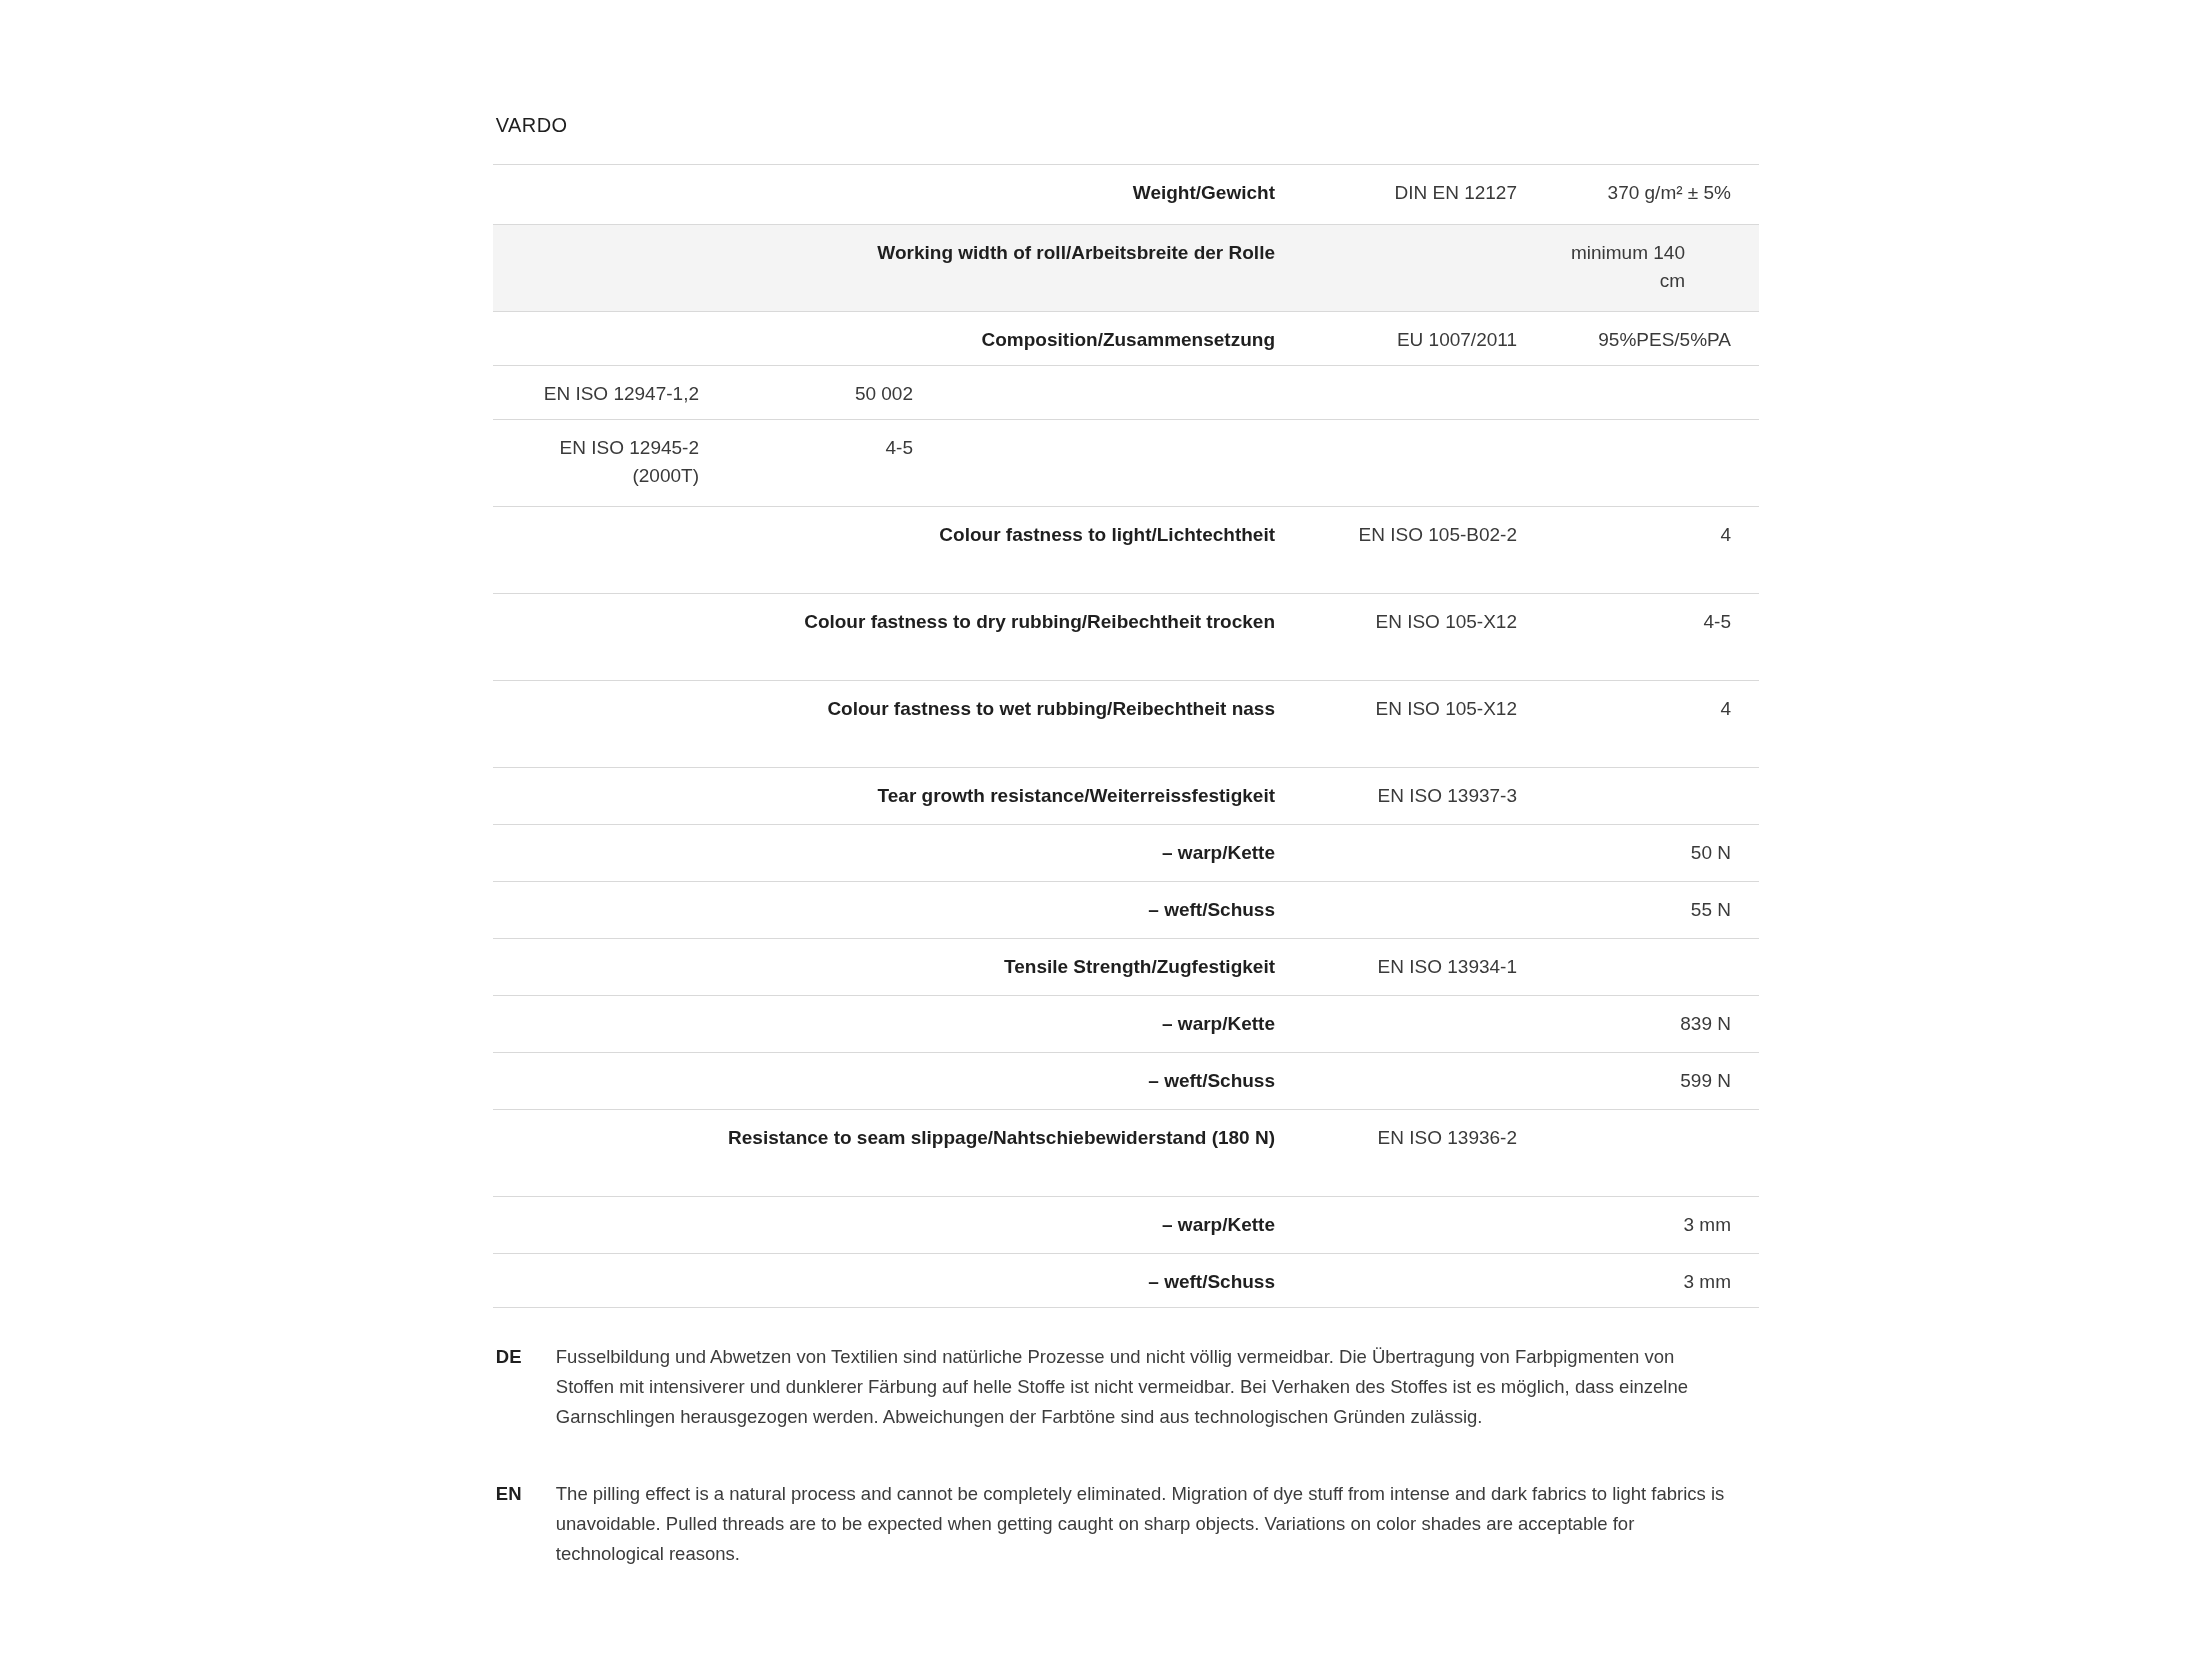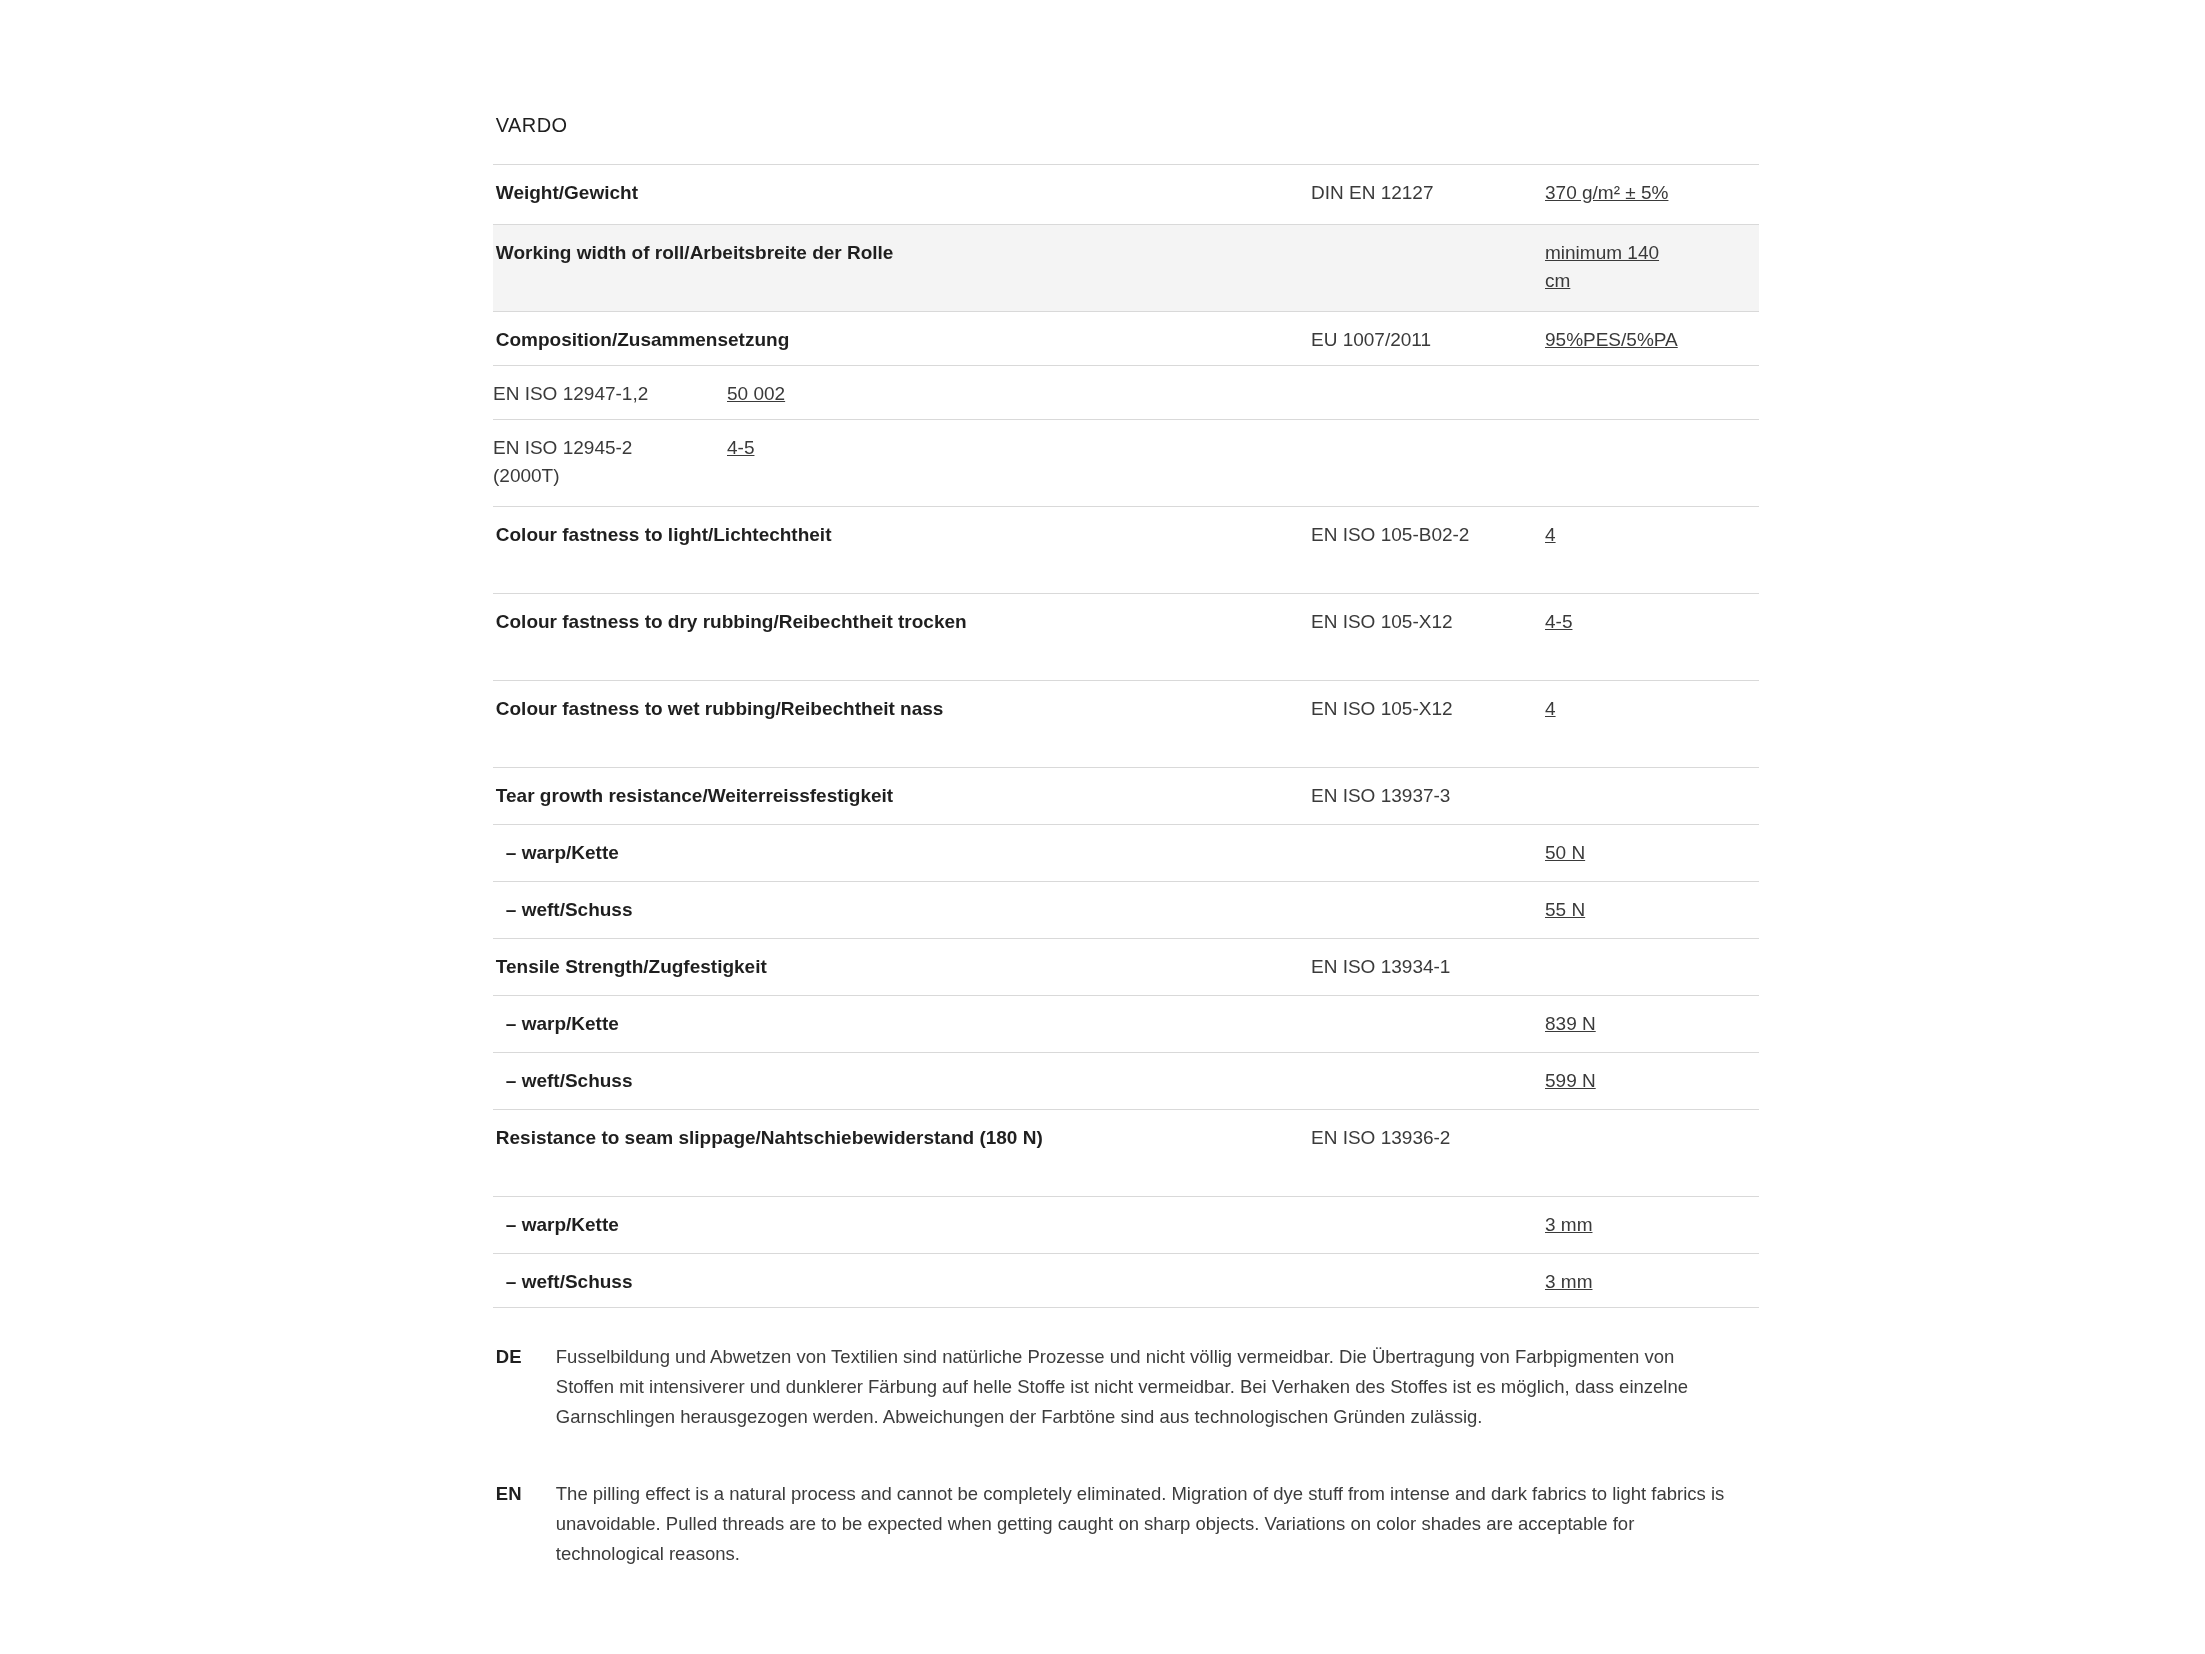--- a/index.html
+++ b/index.html
@@ -29,20 +29,21 @@
   }
   .spec-table {
     width: 100%;
     border-bottom: 1.4px solid #d9d9d9;
   }
   .row {
     display: flex;
     border-top: 1.4px solid #d9d9d9;
     min-height: 57px;
     align-items: flex-start;
+    text-align: right;
   }
   .row.rm { min-height: 60px; }
   .row.rs { min-height: 54px; }
   .row.rl { min-height: 87px; }
   .row.shaded { background: #f4f4f4; }
   .cell {
     padding-top: 14px;
     padding-bottom: 8.5px;
     font-size: 19px;
     line-height: 1.45;
@@ -56,21 +57,20 @@
     padding-right: 36px;
   }
   .cell.label.indent { padding-left: 12.8px; }
   .cell.standard {
     flex: 0 0 234px;
     padding-right: 28px;
   }
   .cell.value {
     flex: 0 0 214px;
     padding-right: 28px;
-    text-decoration: underline;
   }
   .cell.value.narrow { padding-right: 74px; }
   .notes {
     margin-top: 34px;
     padding-left: 2.8px;
   }
   .note {
     display: flex;
     margin-bottom: 47px;
   }

